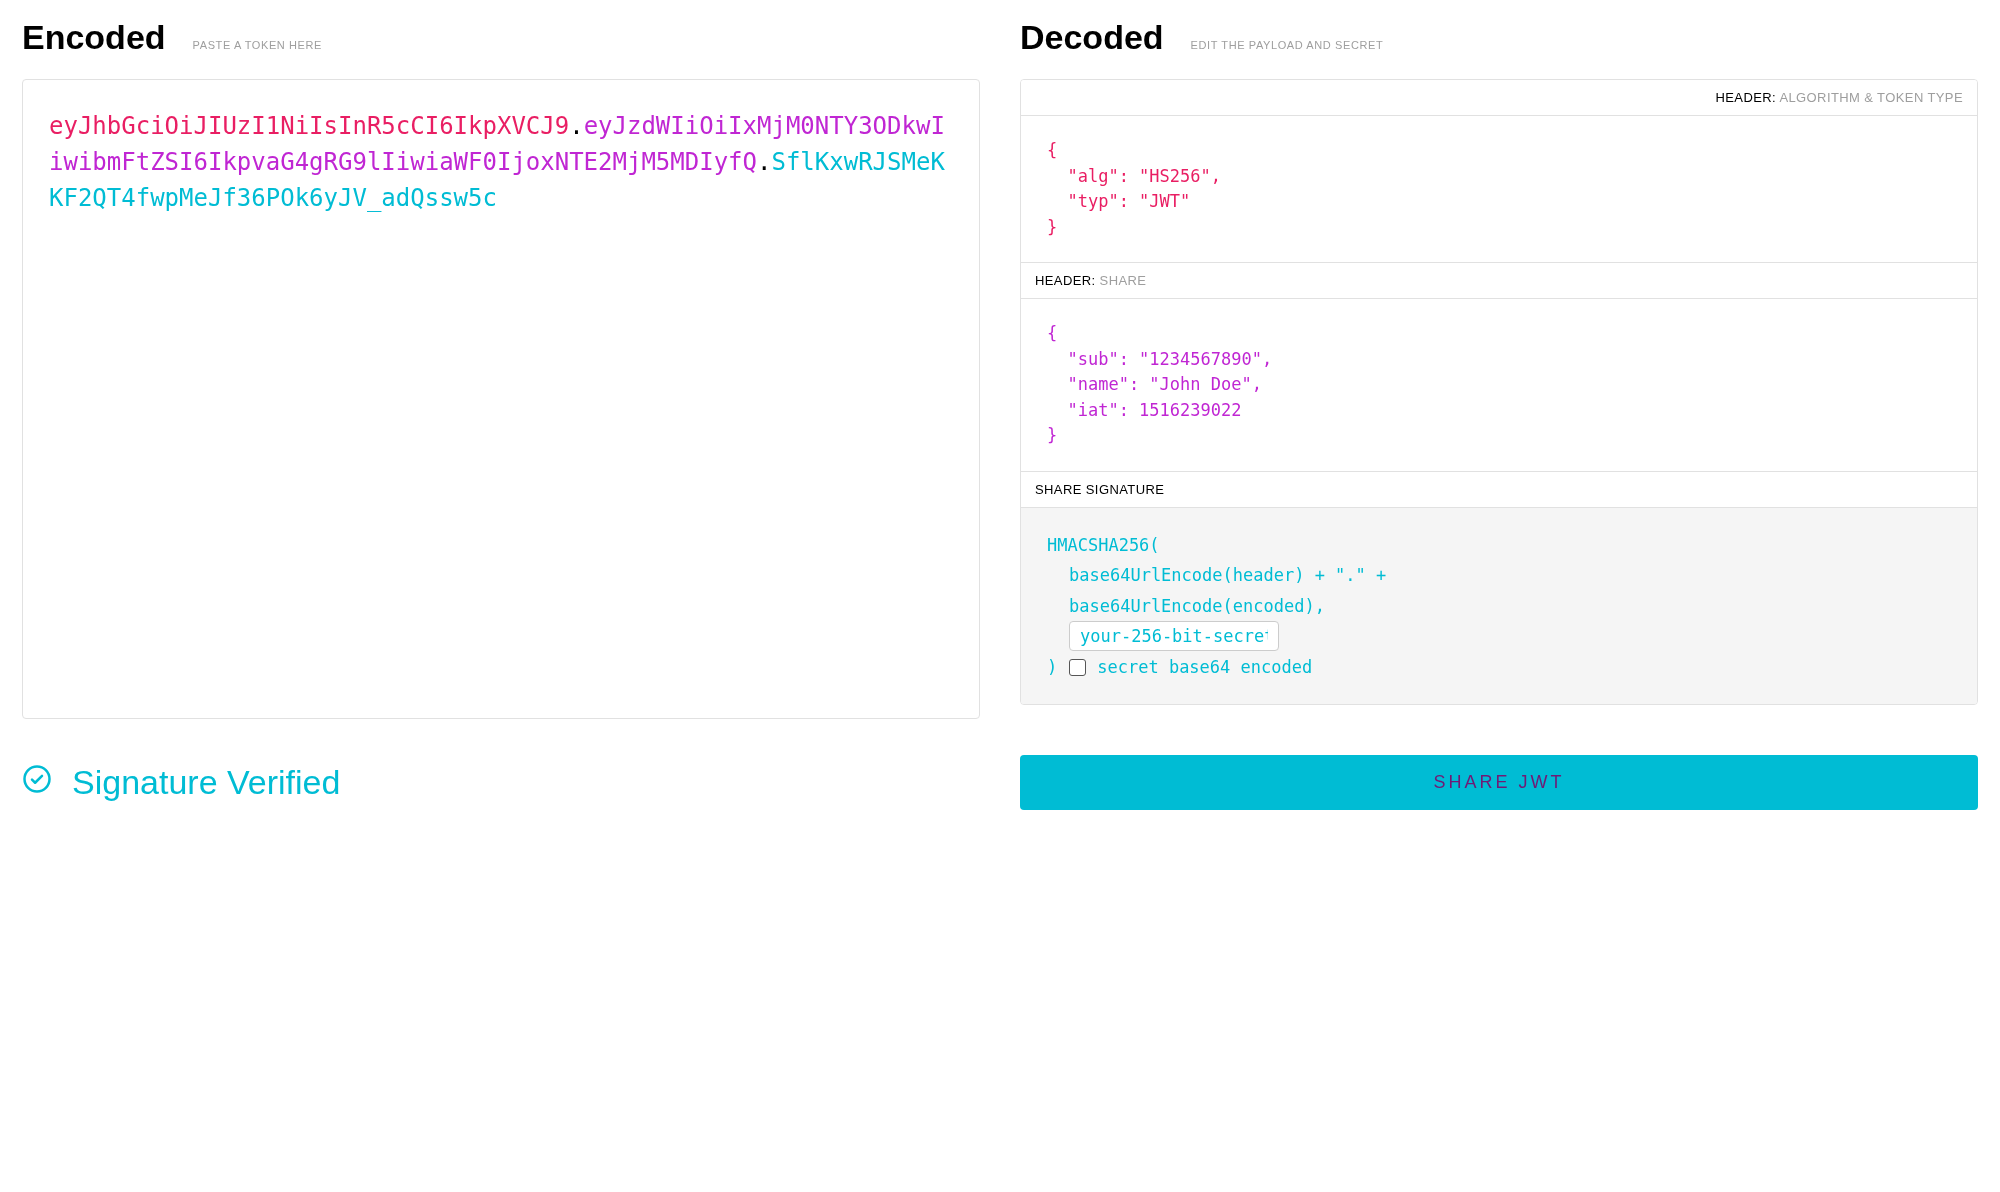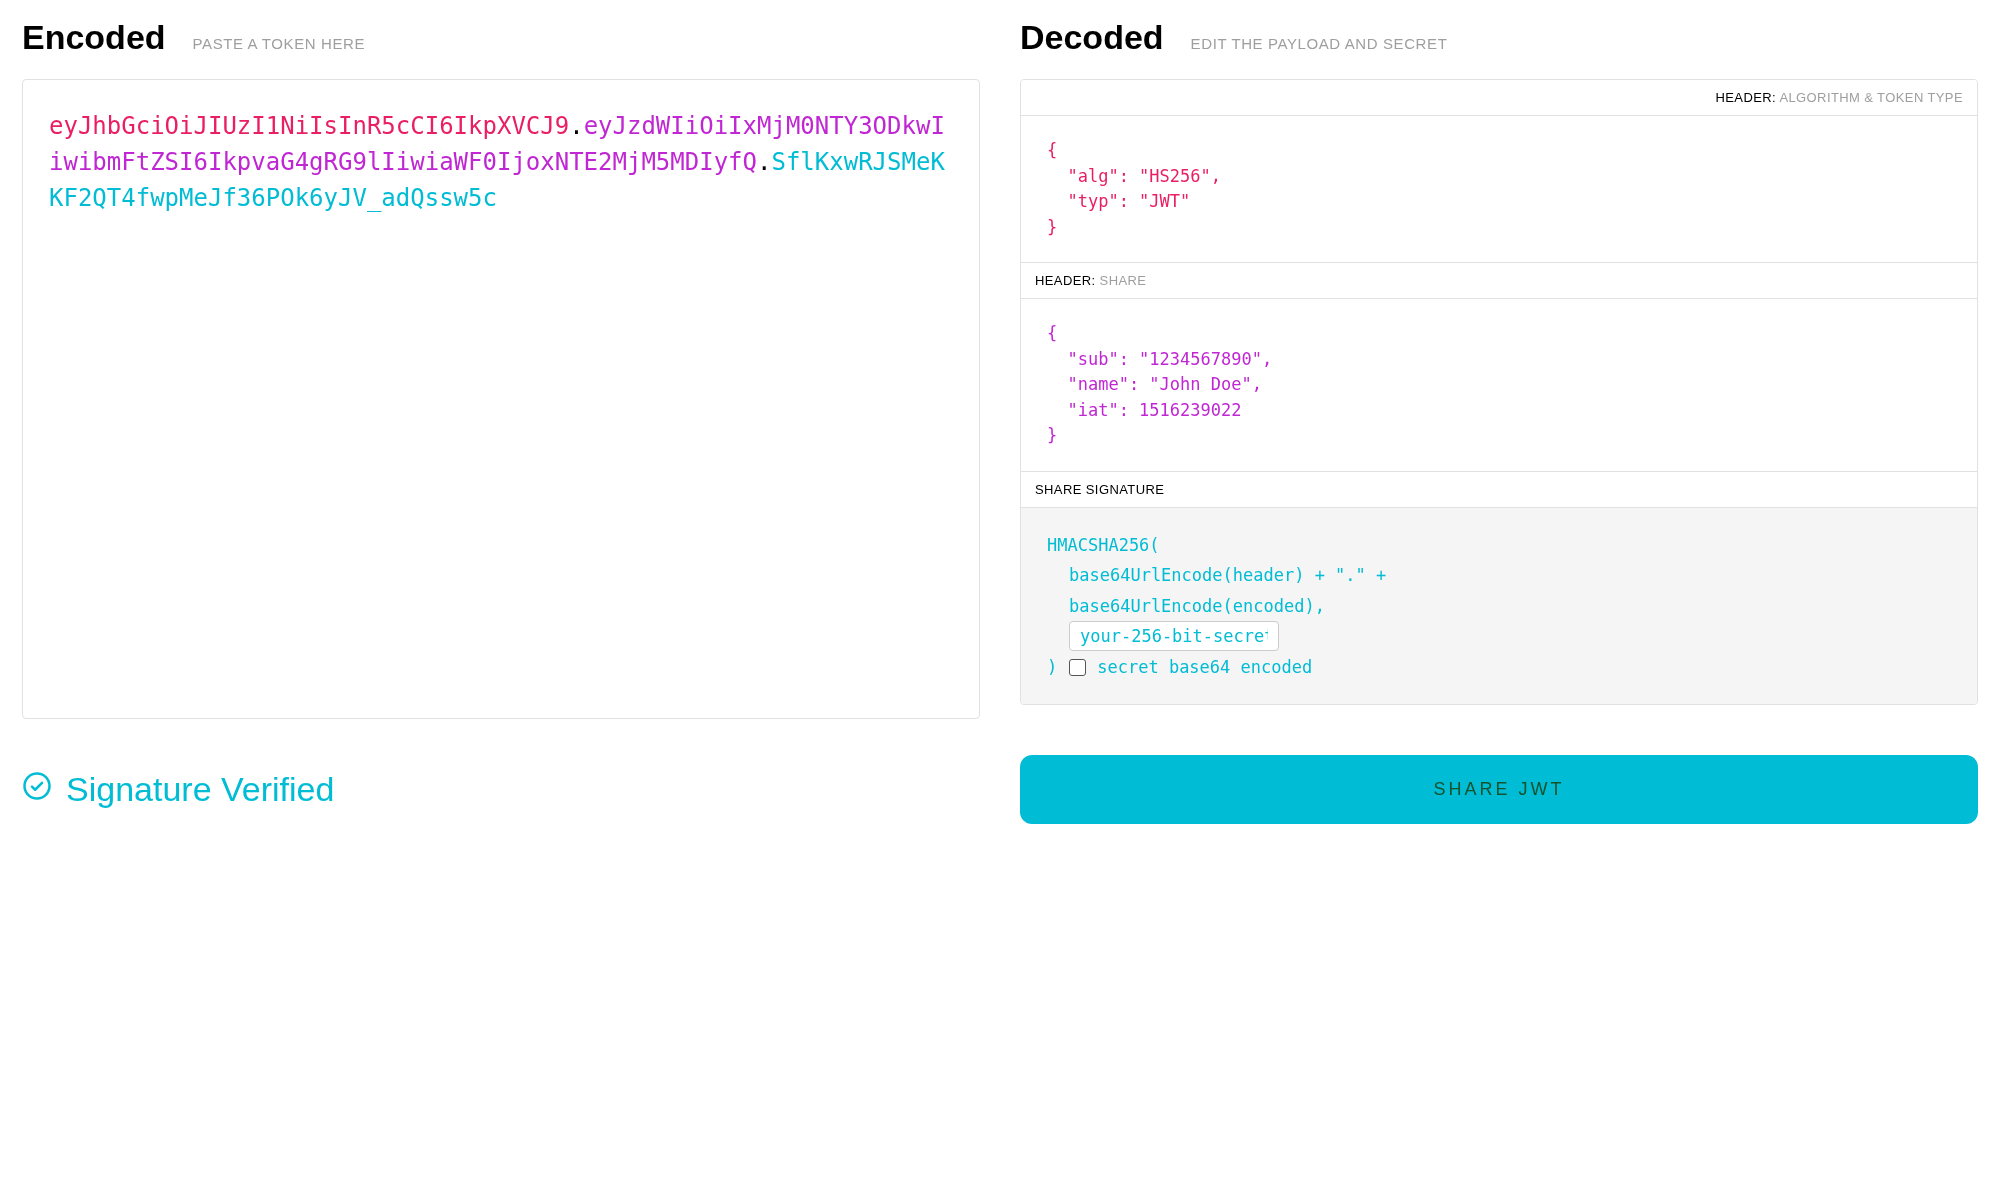--- a/index.html
+++ b/index.html
@@ -25,21 +25,21 @@
   .col{flex:1;min-width:0;}
   h2.section-title{
     font-size:34px;
     font-weight:600;
     margin:0 0 22px 0;
     display:flex;
     align-items:baseline;
     gap:27px;
   }
   .subtitle{
-    font-size:15px;
+    font-size:11px;
     letter-spacing:.6px;
     color:var(--grey-text);
     font-weight:400;
   }
   
   .encoded-box{
     min-height:640px;
     padding:28px 26px;
     font-family:ui-monospace,SFMono-Regular,Menlo,Consolas,monospace;
     font-size:24px;
@@ -107,37 +107,37 @@
   .footer-row{
     display:flex;
     gap:40px;
     margin-top:36px;
     align-items:stretch;
   }
   .verified{
     flex:1;
     display:flex;
     align-items:center;
-    gap:14px;
+    gap:20px;
     color:var(--cyan-bright);
     font-size:34px;
     font-weight:500;
   }
   .verified svg{width:30px;height:30px;}
   .share-btn{
     flex:1;
     background:var(--cyan-bright);
-    color:#14532d;
+    color:#701a75;
     border:none;
-    border-radius:12px;
+    border-radius:4px;
     font-size:18px;
     letter-spacing:3px;
     font-weight:500;
     cursor:pointer;
-    padding:24px 0;
+    padding:17px 0;
   }
 </style>
 </head>
 <body>
 
 <div class="columns">
 
   <div class="col">
     <h2 class="section-title">
       <span>Encoded</span>

